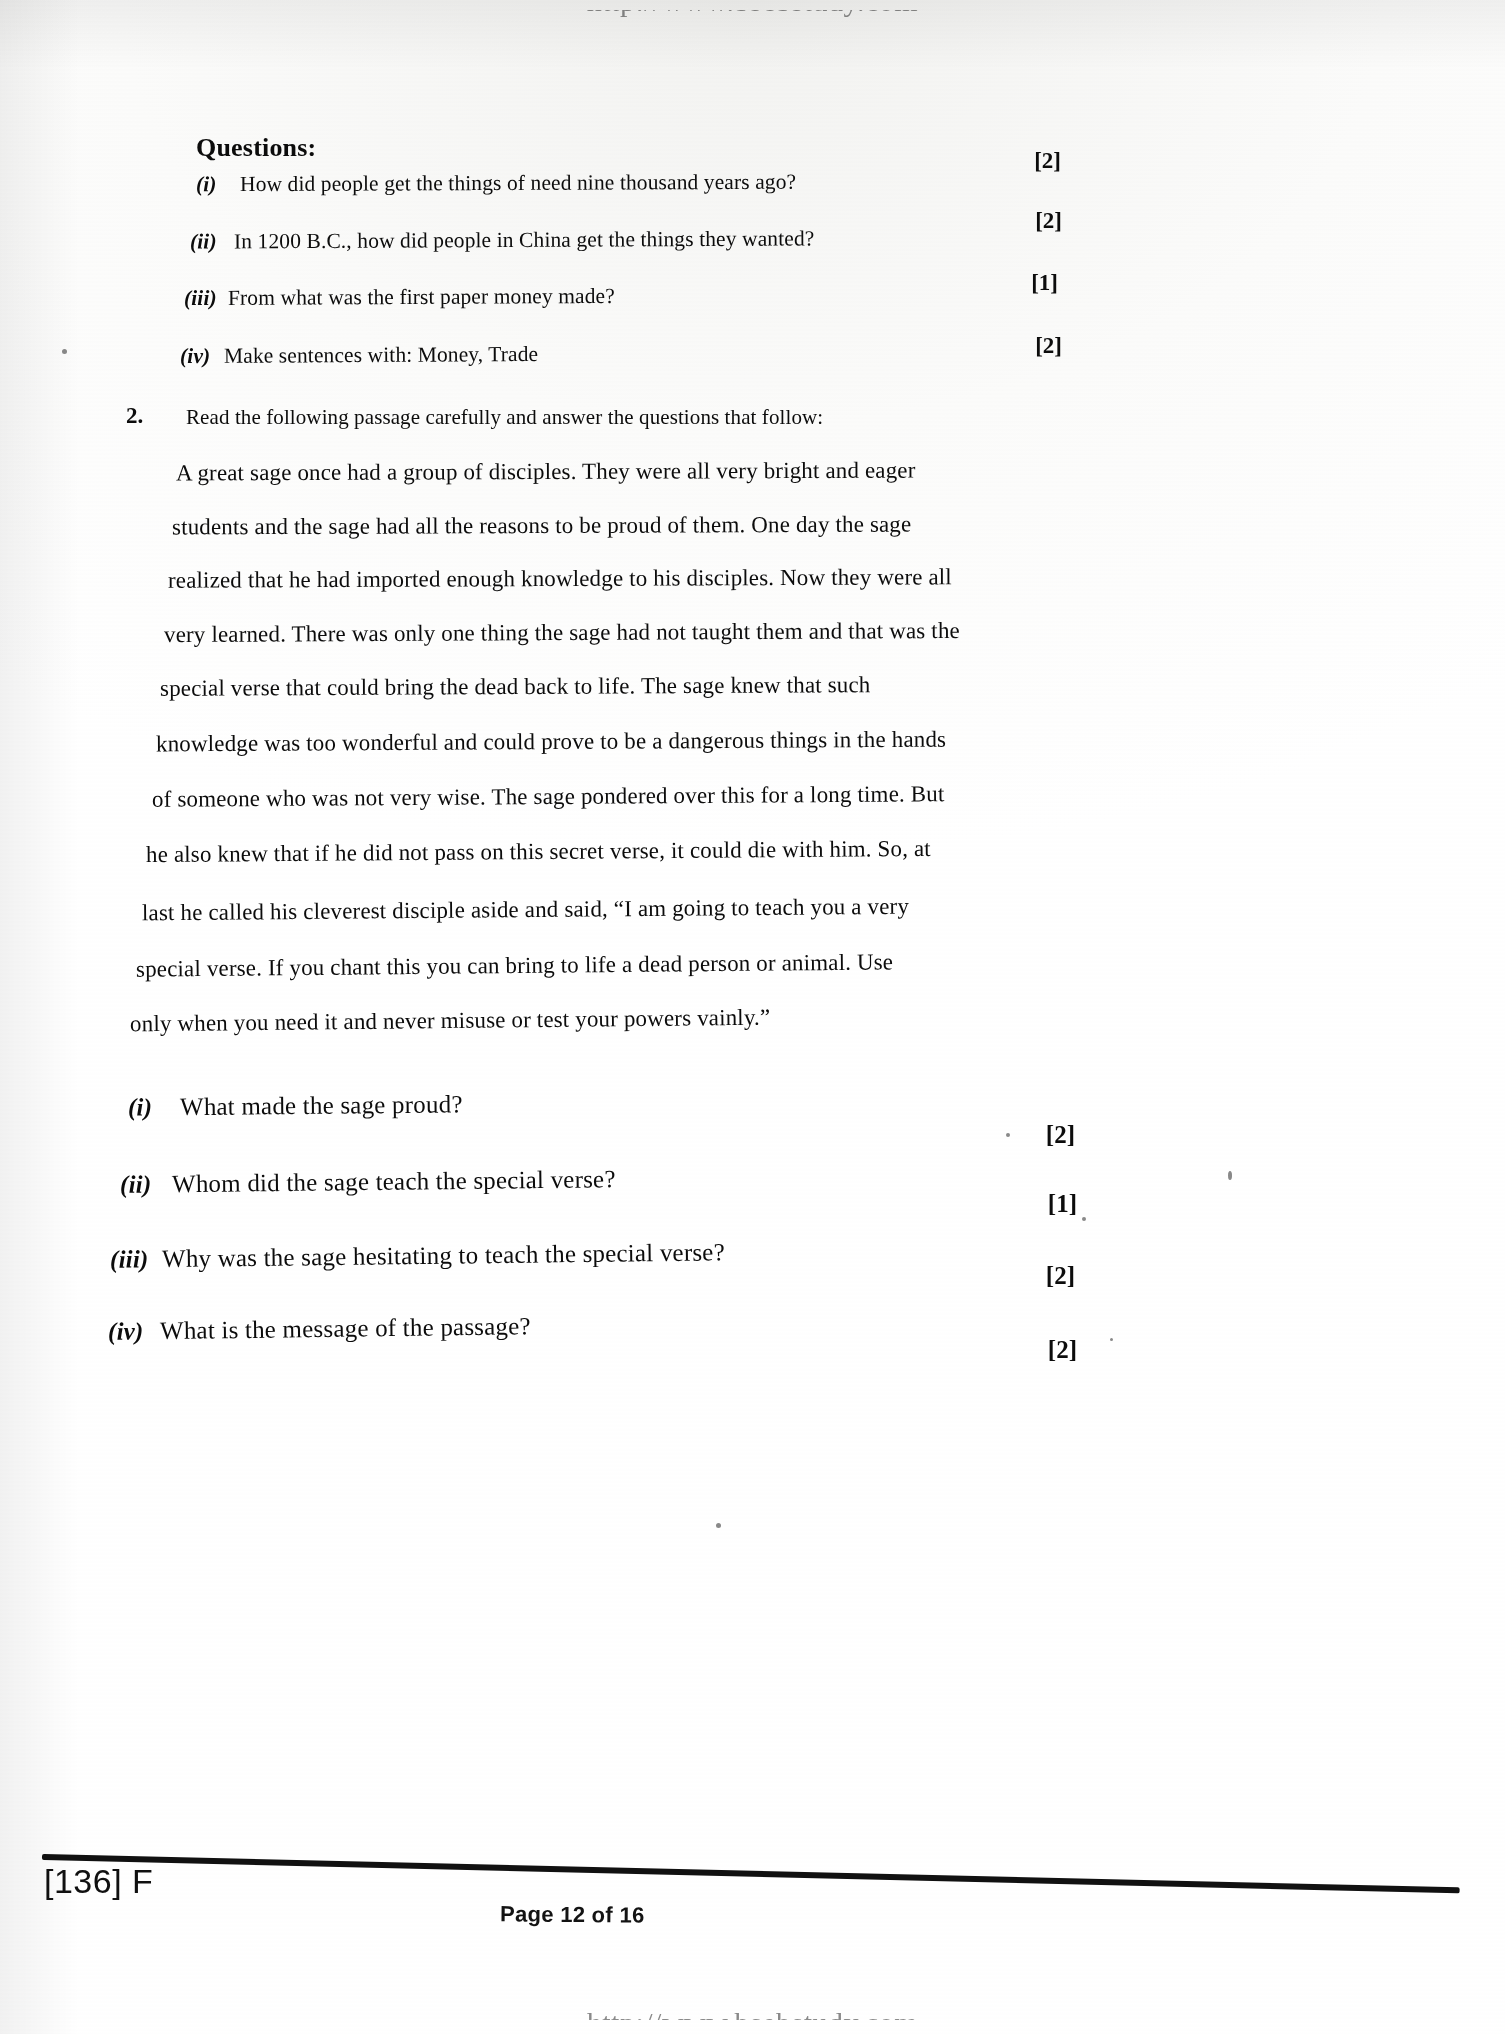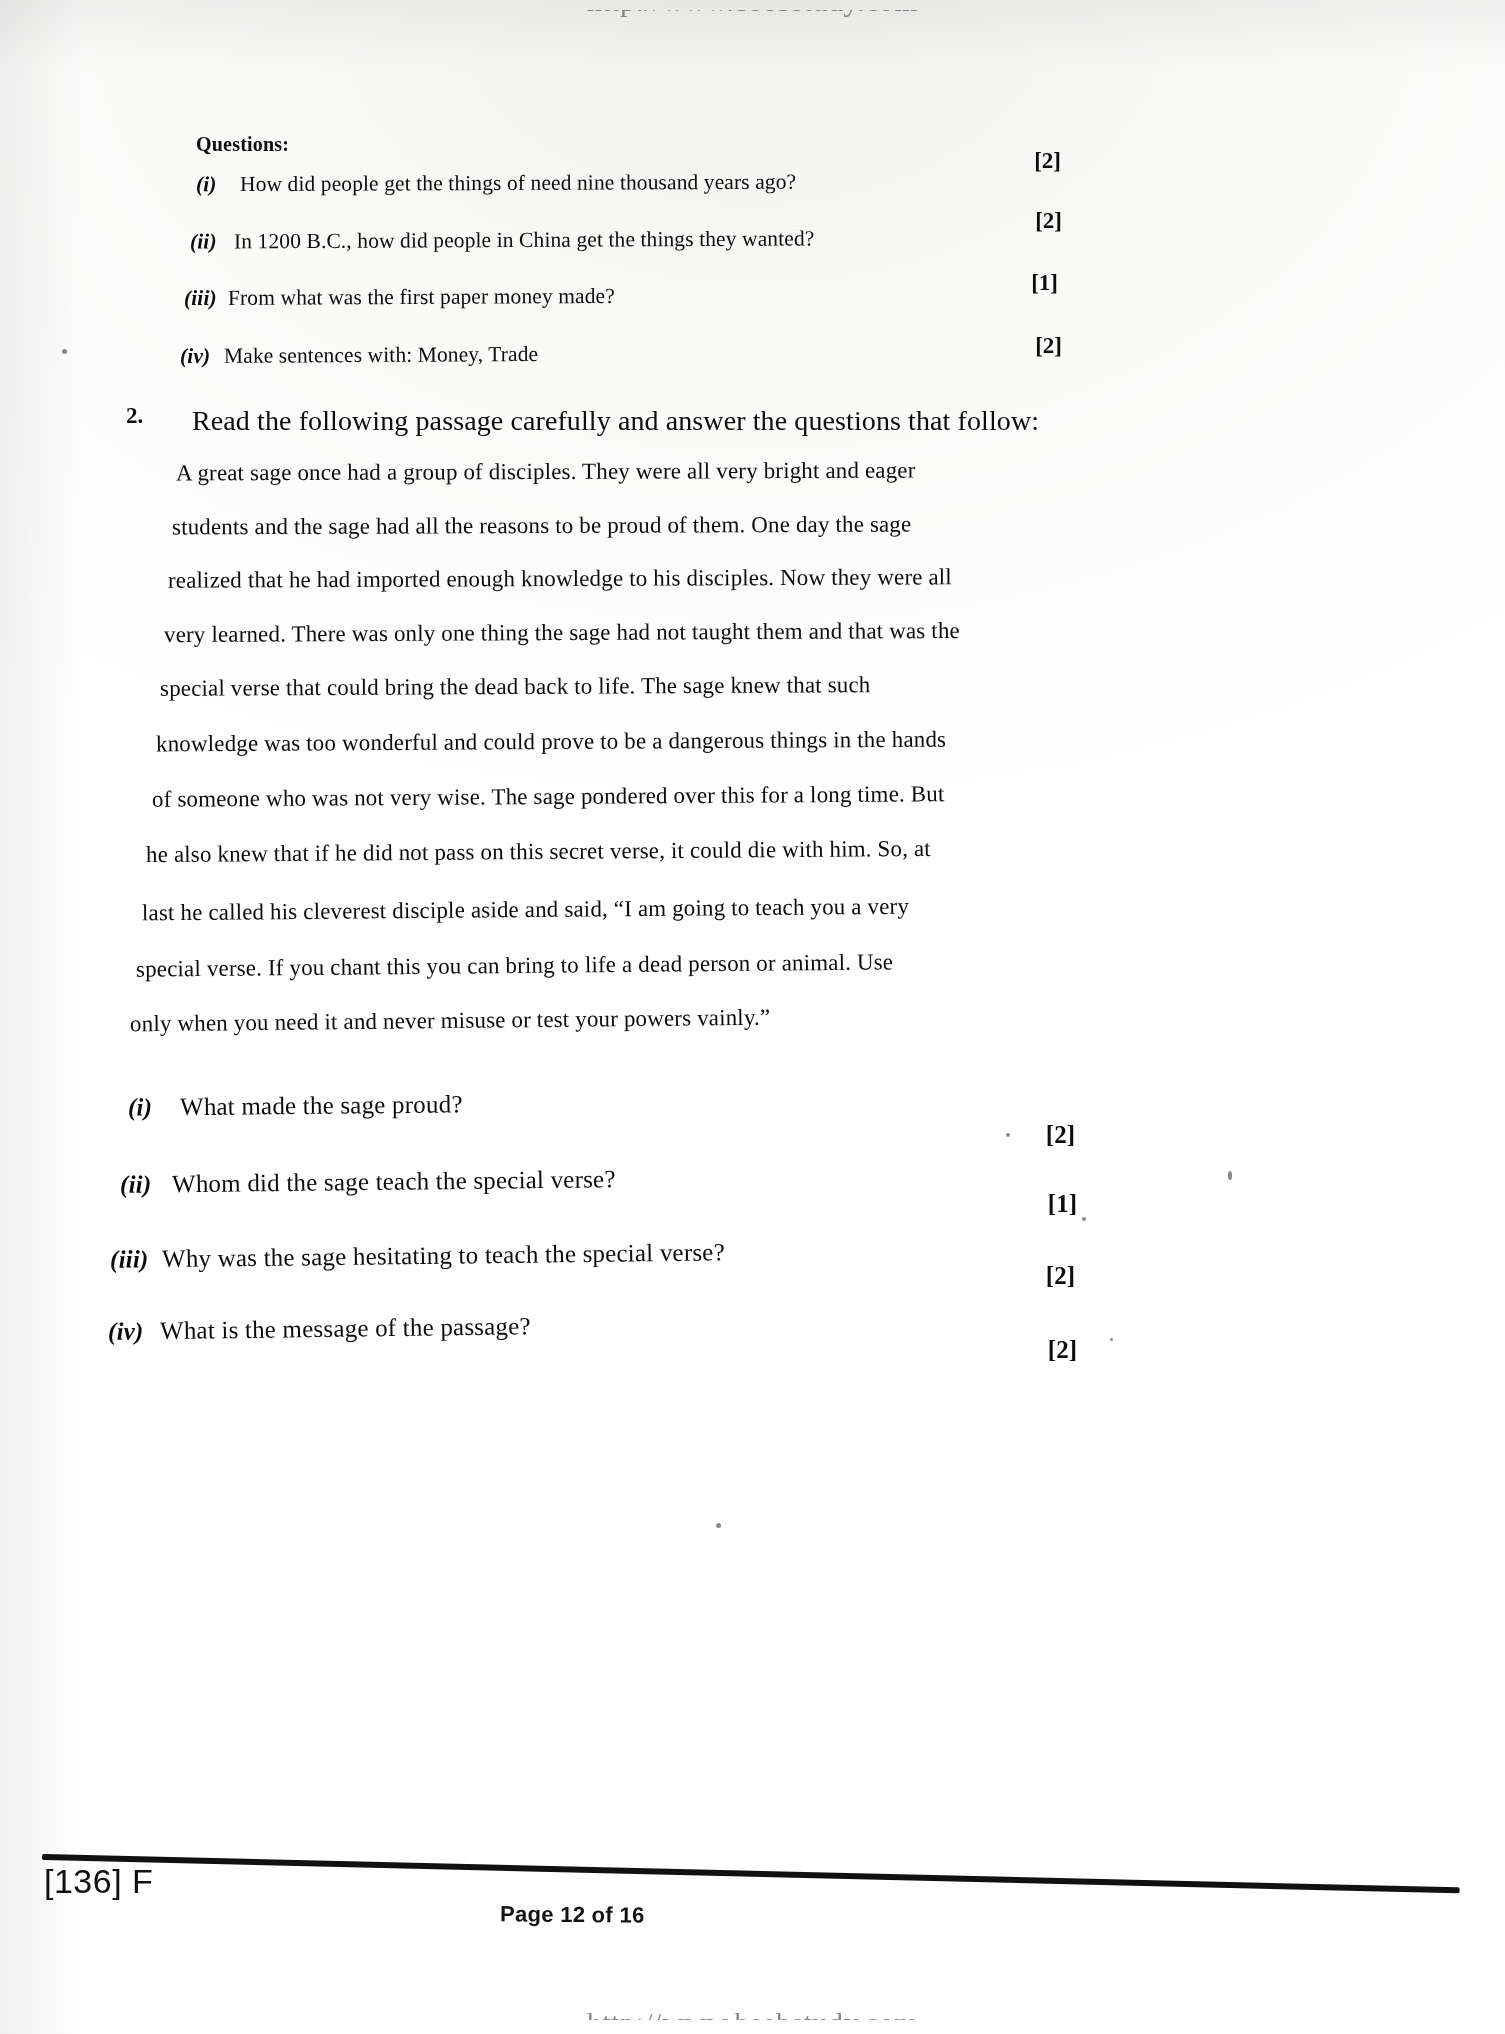--- a/index.html
+++ b/index.html
@@ -70,21 +70,21 @@
     position: absolute;
     left: 0; top: 0;
     width: 1505px;
   }
 
   .q-head {
     position: absolute;
     left: 196px;
     top: 133px;
     font-weight: bold;
-    font-size: 20px;
+    font-size: 26px;
     letter-spacing: .2px;
   }
 
   .sub-item {
     position: absolute;
     font-size: 21.5px;
     letter-spacing: .1px;
     white-space: nowrap;
   }
   .sub-label {
@@ -102,23 +102,23 @@
   }
 
   .qnum {
     position: absolute;
     font-weight: bold;
     font-size: 23px;
   }
 
   .q2-text {
     position: absolute;
-    left: 192px;
+    left: 186px;
     top: 405px;
-    font-size: 28px;
+    font-size: 21px;
     letter-spacing: .1px;
     white-space: nowrap;
   }
 
   
   .pline {
     position: absolute;
     font-size: 23px;
     letter-spacing: .15px;
     white-space: nowrap;

